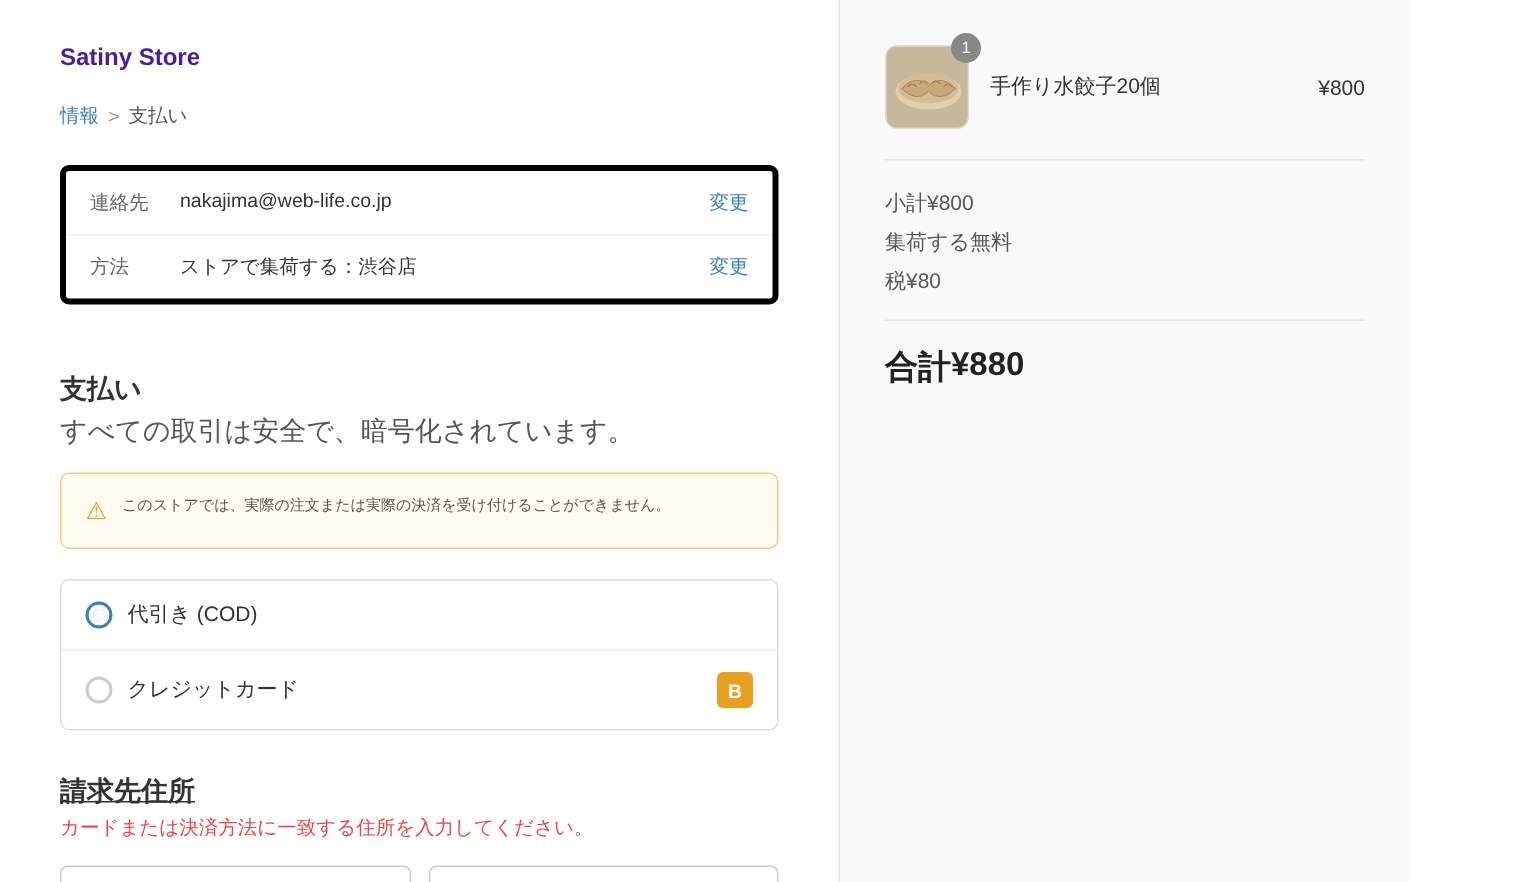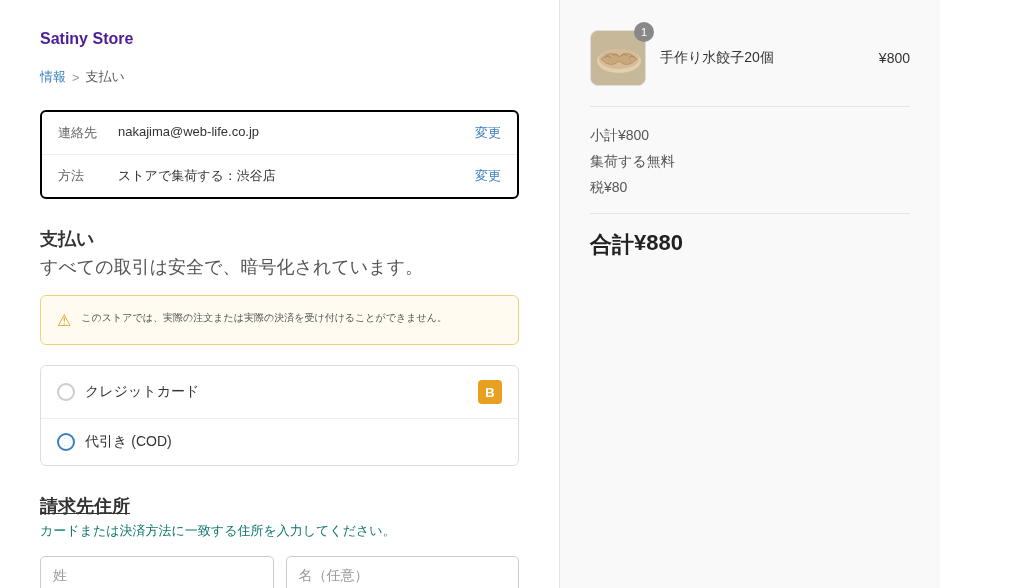--- a/index.html
+++ b/index.html
@@ -43,24 +43,24 @@
       color: #3a7fc1;
       cursor: pointer;
     }
     .breadcrumb-separator {
       color: #999;
     }
     .breadcrumb-current {
       color: #555;
     }
     .info-table {
-      border: 2px solid #000000;
+      border: 4px solid #000000;
       border-radius: 6px;
       overflow: hidden;
-      margin-bottom: 28px;
+      margin-bottom: 44px;
     }
     .info-row {
       display: flex;
       align-items: flex-start;
       padding: 12px 16px;
       border-bottom: 1px solid #eee;
     }
     .info-row:last-child {
       border-bottom: none;
     }
@@ -176,21 +176,21 @@
       justify-content: center;
     }
     .billing-section-title {
       font-size: 18px;
       font-weight: 600;
       margin-bottom: 4px;
       text-decoration: underline;
     }
     .billing-subtitle {
       font-size: 13px;
-      color: #0f766e;
+      color: #ef4444;
       margin-bottom: 16px;
     }
     .form-row {
       display: flex;
       gap: 12px;
       margin-bottom: 12px;
     }
     .form-field {
       flex: 1;
       position: relative;
@@ -302,27 +302,27 @@
   <h2 class="section-title">支払い</h2>
   <p class="section-subtitle">すべての取引は安全で、暗号化されています。</p>
 
   <div class="warning-box">
     <span class="warning-icon">⚠</span>
     <span class="warning-text">このストアでは、実際の注文または実際の決済を受け付けることができません。</span>
   </div>
 
   <div class="payment-options">
     <div class="payment-option">
+      <div class="radio-circle selected"></div>
+      <span class="payment-label">代引き (COD)</span>
+    </div>
+    <div class="payment-option">
       <div class="radio-circle"></div>
       <span class="payment-label">クレジットカード</span>
       <div class="badge-b">B</div>
-    </div>
-    <div class="payment-option">
-      <div class="radio-circle selected"></div>
-      <span class="payment-label">代引き (COD)</span>
     </div>
   </div>
 
   <h2 class="billing-section-title">請求先住所</h2>
   <p class="billing-subtitle">カードまたは決済方法に一致する住所を入力してください。</p>
 
   <div class="form-row">
     <div class="form-field input-placeholder-container">
       <input type="text" class="" placeholder="姓" style="">
     </div>

